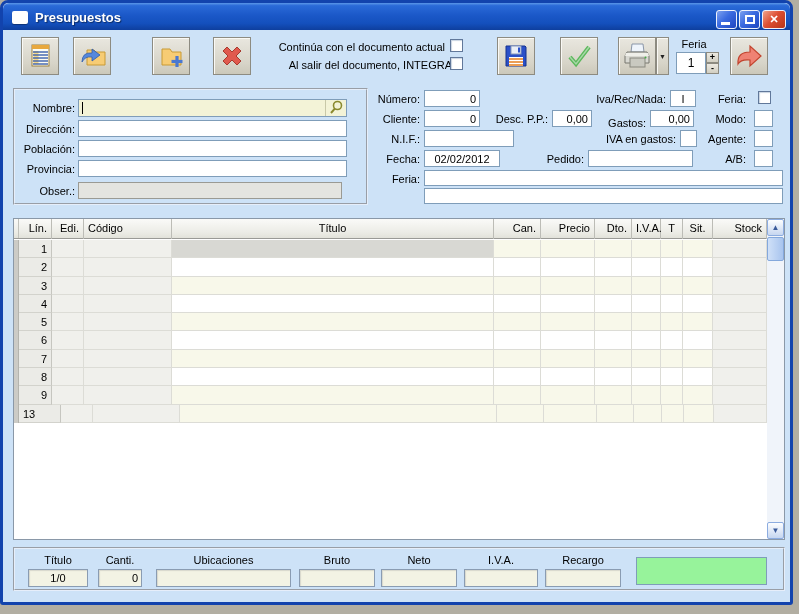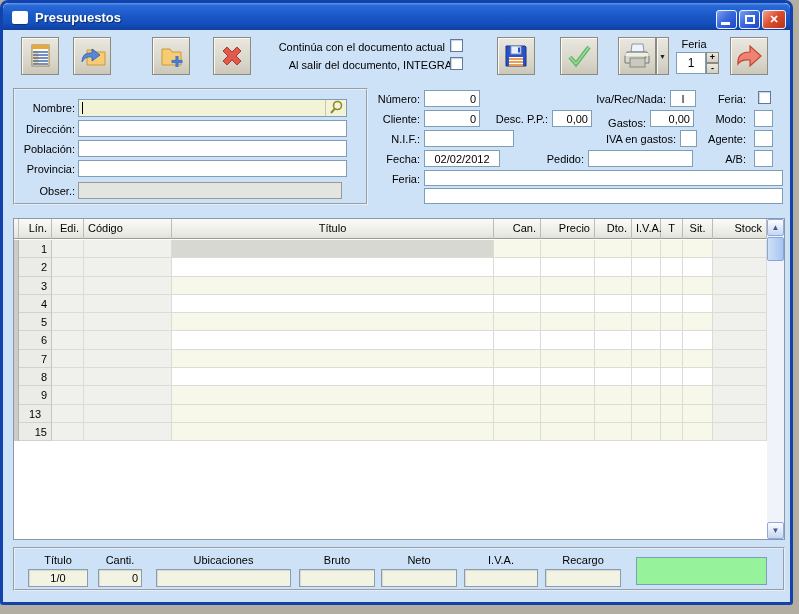--- a/index.html
+++ b/index.html
@@ -376,35 +376,21 @@
         <div class="gcell c-cream" style="width: 47px;"></div>
         <div class="gcell c-cream" style="width: 54px;"></div>
         <div class="gcell c-cream" style="width: 37px;"></div>
         <div class="gcell c-cream" style="width: 29px;"></div>
         <div class="gcell c-cream" style="width: 22px;"></div>
         <div class="gcell c-cream" style="width: 30px;"></div>
         <div class="gcell c-gray" style="width: 54px;"></div>
       </div>
       <div class="grow">
         <div class="c-ind"></div>
-        <div class="gcell c-num" style="width: 33px; text-align: center;">13</div>
-        <div class="gcell c-gray" style="width: 32px;"></div>
-        <div class="gcell c-gray" style="width: 88px;"></div>
-        <div class="gcell c-cream" style="width: 322px;"></div>
-        <div class="gcell c-cream" style="width: 47px;"></div>
-        <div class="gcell c-cream" style="width: 54px;"></div>
-        <div class="gcell c-cream" style="width: 37px;"></div>
-        <div class="gcell c-cream" style="width: 29px;"></div>
-        <div class="gcell c-cream" style="width: 22px;"></div>
-        <div class="gcell c-cream" style="width: 30px;"></div>
-        <div class="gcell c-gray" style="width: 54px;"></div>
-      </div>
-      <div class="grow">
-        <div class="c-ind"></div>
-        <div class="gcell c-num" style="width: 33px; text-align: right;">15</div>
+        <div class="gcell c-num" style="width: 43px; text-align: left;">13</div>
         <div class="gcell c-gray" style="width: 32px;"></div>
         <div class="gcell c-gray" style="width: 88px;"></div>
         <div class="gcell c-cream" style="width: 322px;"></div>
         <div class="gcell c-cream" style="width: 47px;"></div>
         <div class="gcell c-cream" style="width: 54px;"></div>
         <div class="gcell c-cream" style="width: 37px;"></div>
         <div class="gcell c-cream" style="width: 29px;"></div>
         <div class="gcell c-cream" style="width: 22px;"></div>
         <div class="gcell c-cream" style="width: 30px;"></div>
         <div class="gcell c-gray" style="width: 54px;"></div>

